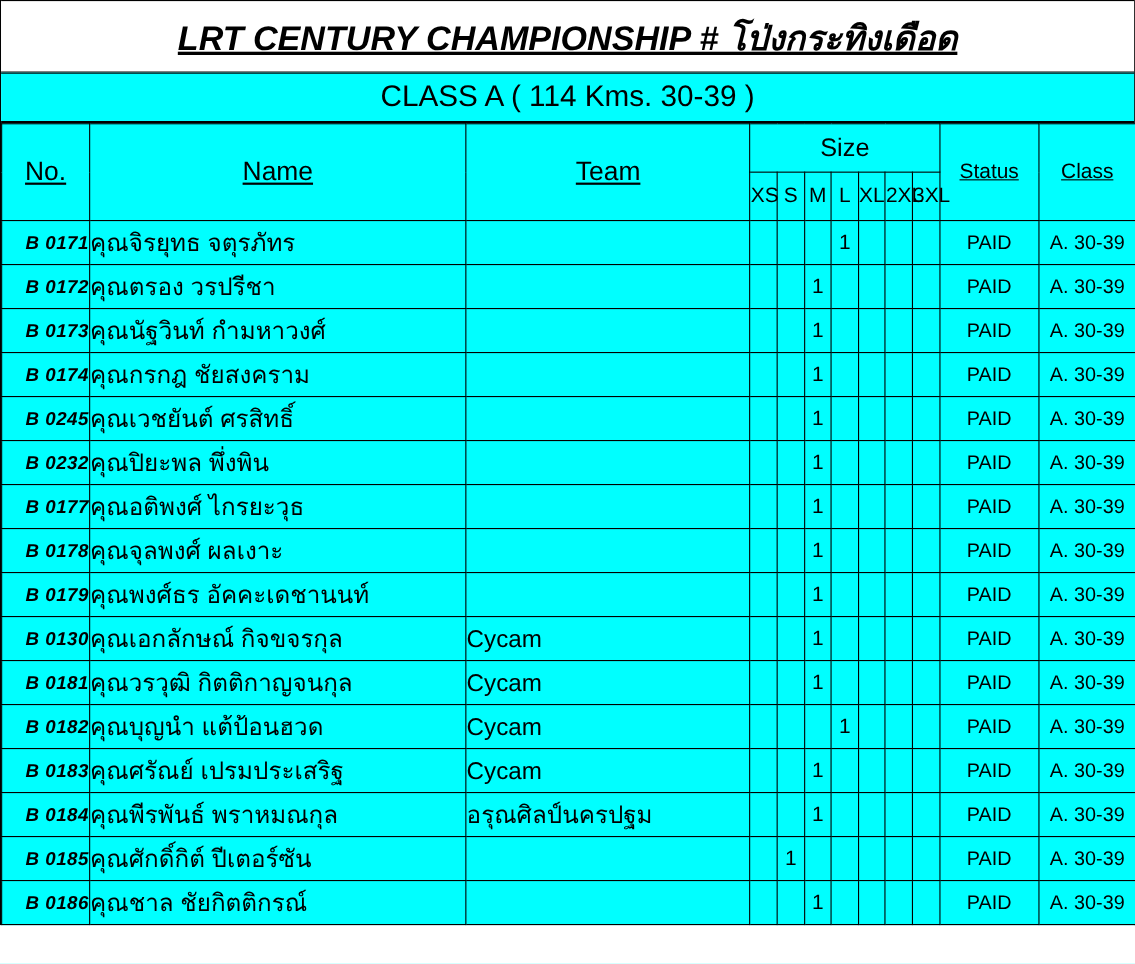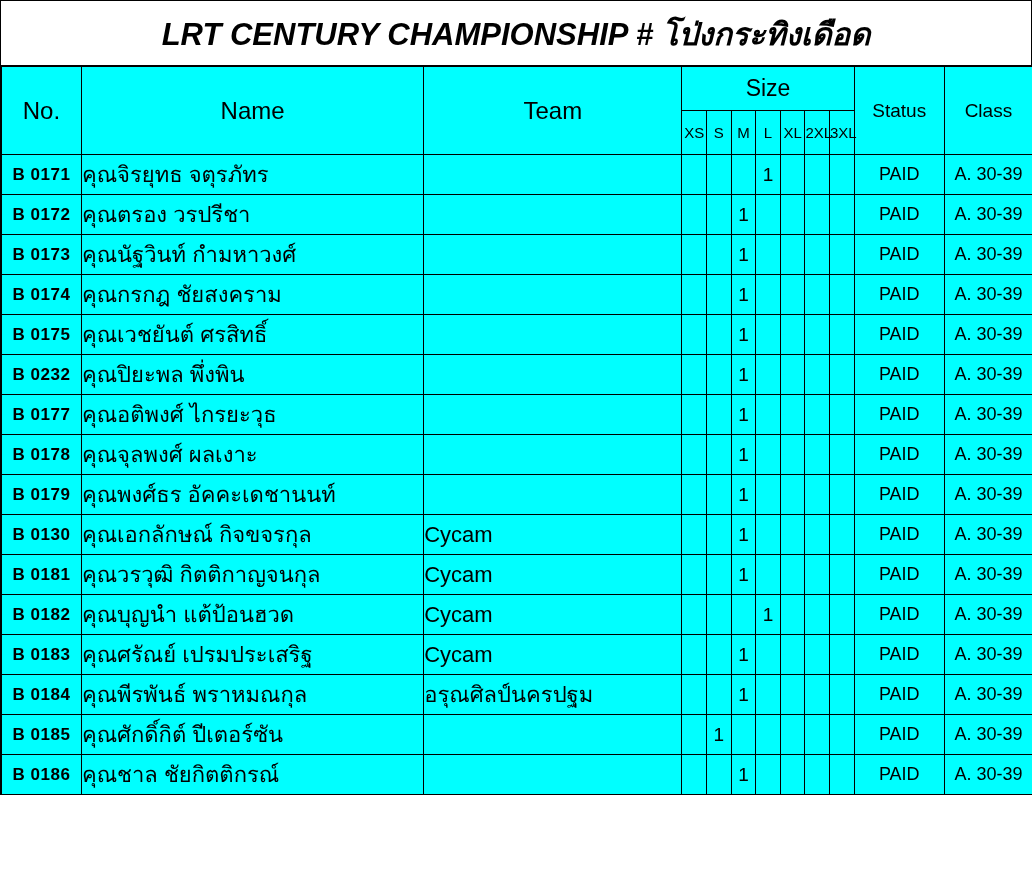--- a/index.html
+++ b/index.html
@@ -26,20 +26,21 @@
     border-bottom: 1px solid #000;
     border-top: 1px solid #000;
   }
   .title-main {
     font-size: 31px;
     font-weight: bold;
     font-style: italic;
     padding: 8px 0 6px 0;
     letter-spacing: 0px;
     white-space: nowrap;
+    text-decoration: underline;
   }
   .title-sub {
     font-size: 25px;
     font-weight: bold;
     font-style: italic;
     padding: 5px 0 5px 0;
     border-top: 1px solid #000;
     white-space: nowrap;
   }
   .class-bar {
@@ -68,47 +69,49 @@
   .h-size-c  { width: 24px; }
   .h-status  { width: 88px; }
   .h-class   { width: 86px; }
 
   th.hdr {
     font-size: 24px;
     font-weight: normal;
     text-align: center;
     height: 88px;
     vertical-align: middle;
+    text-decoration: underline;
   }
   th.hdr-size-group {
     font-size: 23px;
     font-weight: normal;
     text-align: center;
     height: 30px;
     vertical-align: middle;
   }
   th.hdr-small {
-    font-size: 15px;
+    font-size: 19px;
     font-weight: normal;
     text-align: center;
     height: 30px;
     vertical-align: middle;
     padding: 0;
   }
   th.hdr-status, th.hdr-class {
     font-size: 19px;
   }
 
   tr.data-row { height: 40px; }
   td.c-no {
-    text-align: center;
+    text-align: right;
     font-size: 17px;
     font-weight: bold;
     vertical-align: middle;
     letter-spacing: 0.5px;
+    font-style: italic;
   }
   td.c-name {
     text-align: left;
     font-size: 22px;
     vertical-align: middle;
     padding-left: 6px;
     white-space: nowrap;
     overflow: hidden;
   }
   td.c-team {
@@ -138,20 +141,21 @@
 </style>
 </head>
 <body>
 
 <div class="sheet">
 
   <div class="title-row">
     <div class="title-main">LRT CENTURY CHAMPIONSHIP # โป่งกระทิงเดือด</div>
   </div>
 
+  <div class="class-bar">CLASS  A  ( 114 Kms. 30-39 )</div>
 
   <table class="main">
     <colgroup>
       <col class="h-no">
       <col class="h-name">
       <col class="h-team">
       <col class="h-size-c">
       <col class="h-size-c">
       <col class="h-size-c">
       <col class="h-size-c">
@@ -231,21 +235,21 @@
           <td class="c-size"></td>
           <td class="c-size">1</td>
           <td class="c-size"></td>
           <td class="c-size"></td>
           <td class="c-size"></td>
           <td class="c-size"></td>
           <td class="c-status">PAID</td>
           <td class="c-class">A. 30-39</td>
         </tr>
         <tr class="data-row">
-          <td class="c-no">B 0175</td>
+          <td class="c-no">B 0245</td>
           <td class="c-name">คุณเวชยันต์  ศรสิทธิ์</td>
           <td class="c-team"></td>
           <td class="c-size"></td>
           <td class="c-size"></td>
           <td class="c-size">1</td>
           <td class="c-size"></td>
           <td class="c-size"></td>
           <td class="c-size"></td>
           <td class="c-size"></td>
           <td class="c-status">PAID</td>

